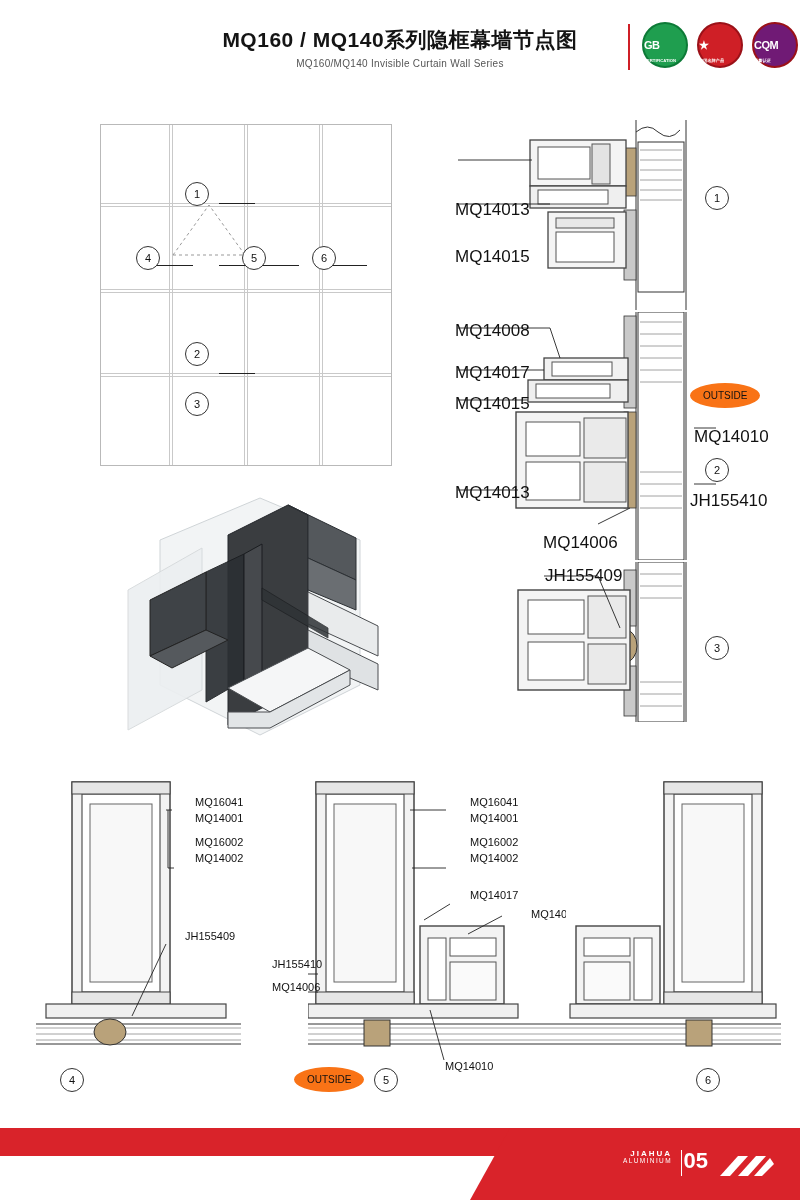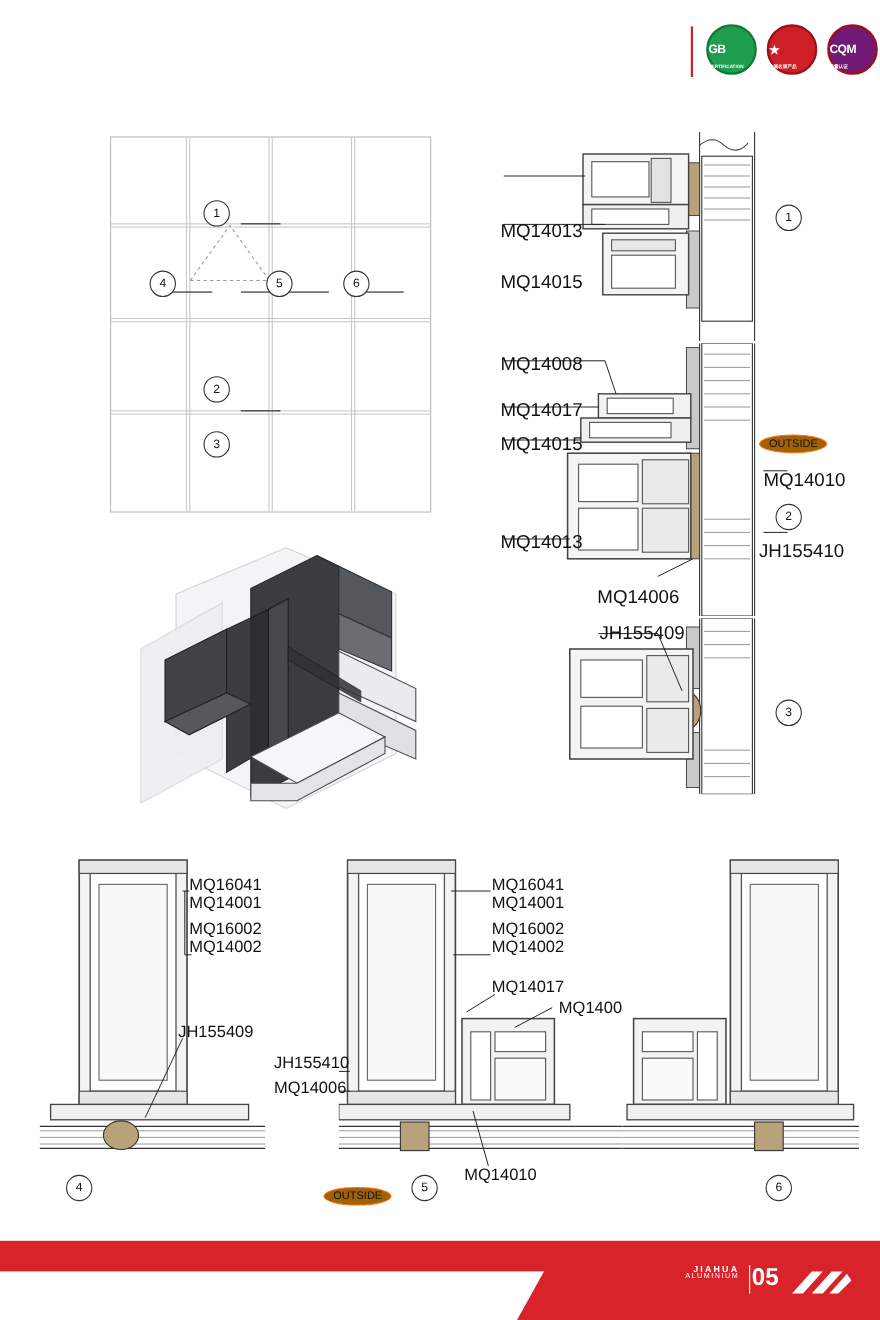--- a/index.html
+++ b/index.html
@@ -23,26 +23,26 @@
   .logo{width:42px;height:42px;border-radius:50%;display:flex;align-items:center;justify-content:flex-start;
         font-size:8px;font-weight:bold;color:#fff;position:relative;}
   .logo.green{background:#1f9e4f;border:2px solid #0d7a37;}
   .logo.red{background:#cf1f26;border:2px solid #9b1118;}
   .logo.red2{background:#701a75;border:2px solid #9b1118;}
   .logo .lt{font-size:11px;letter-spacing:-0.5px;}
   .logo .lsub{position:absolute;bottom:3px;font-size:4.2px;letter-spacing:0;white-space:nowrap;}
 
   
   .lbl{position:absolute;font-size:17px;color:#111;white-space:nowrap;text-align:right;}
-  .lbl-s{position:absolute;font-size:15px;color:#111;white-space:nowrap;}
+  .lbl-s{position:absolute;font-size:11px;color:#111;white-space:nowrap;margin-left:23px;}
   .circ{position:absolute;width:22px;height:22px;border:1px solid #333;border-radius:50%;
         font-size:11px;display:flex;align-items:center;justify-content:center;background:#fff;color:#111;}
-  .ellip{position:absolute;border:1px solid #f97316;border-radius:50%;font-size:10px;
-        display:flex;align-items:center;justify-content:center;background:#a16207;color:#111;
-        padding:2px 8px;white-space:nowrap;margin-top:12px;}
+  .ellip{position:absolute;border:5px solid #f97316;border-radius:50%;font-size:10px;
+        display:flex;align-items:center;justify-content:center;background:#f97316;color:#111;
+        padding:2px 8px;white-space:nowrap;}
   .ln{position:absolute;background:#222;height:1px;}
 
   
   .elev{position:absolute;left:100px;top:124px;width:290px;height:340px;border:1px solid #b9b9b9;background:#fff;}
   .gl{position:absolute;background:#c9c9c9;}
 
   
   .panel{position:absolute;background:#fff;}
 
   
@@ -60,20 +60,24 @@
   .fpage{position:absolute;right:92px;top:20px;color:#fff;font-size:22px;font-weight:bold;}
   .fdiv{position:absolute;right:118px;top:22px;width:1px;height:26px;background:#fff;}
   .flogo{position:absolute;right:26px;top:26px;width:58px;height:26px;}
 </style>
 </head>
 <body>
 
 <div class="page">
 
   <div class="header">
+    <div class="header-titles">
+      <div class="title-cn">MQ160 / MQ140系列隐框幕墙节点图</div>
+      <div class="title-en">MQ160/MQ140  Invisible  Curtain  Wall  Series</div>
+    </div>
     <div class="hdr-divider"></div>
     <div class="logos">
       <div class="logo green">
         <span class="lt">GB</span>
         <span class="lsub">CERTIFICATION</span>
       </div>
       <div class="logo red">
         <span class="lt">★</span>
         <span class="lsub">中国名牌产品</span>
       </div>

